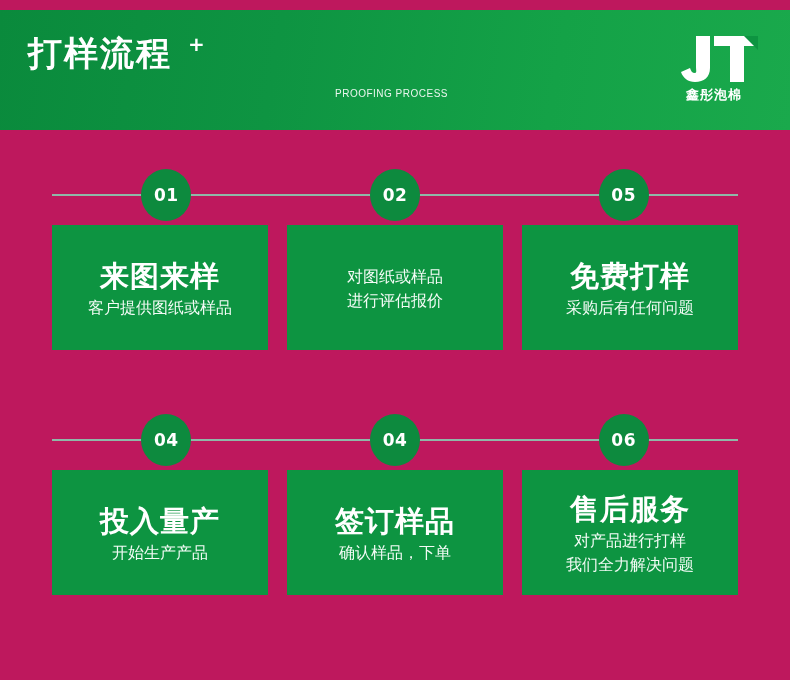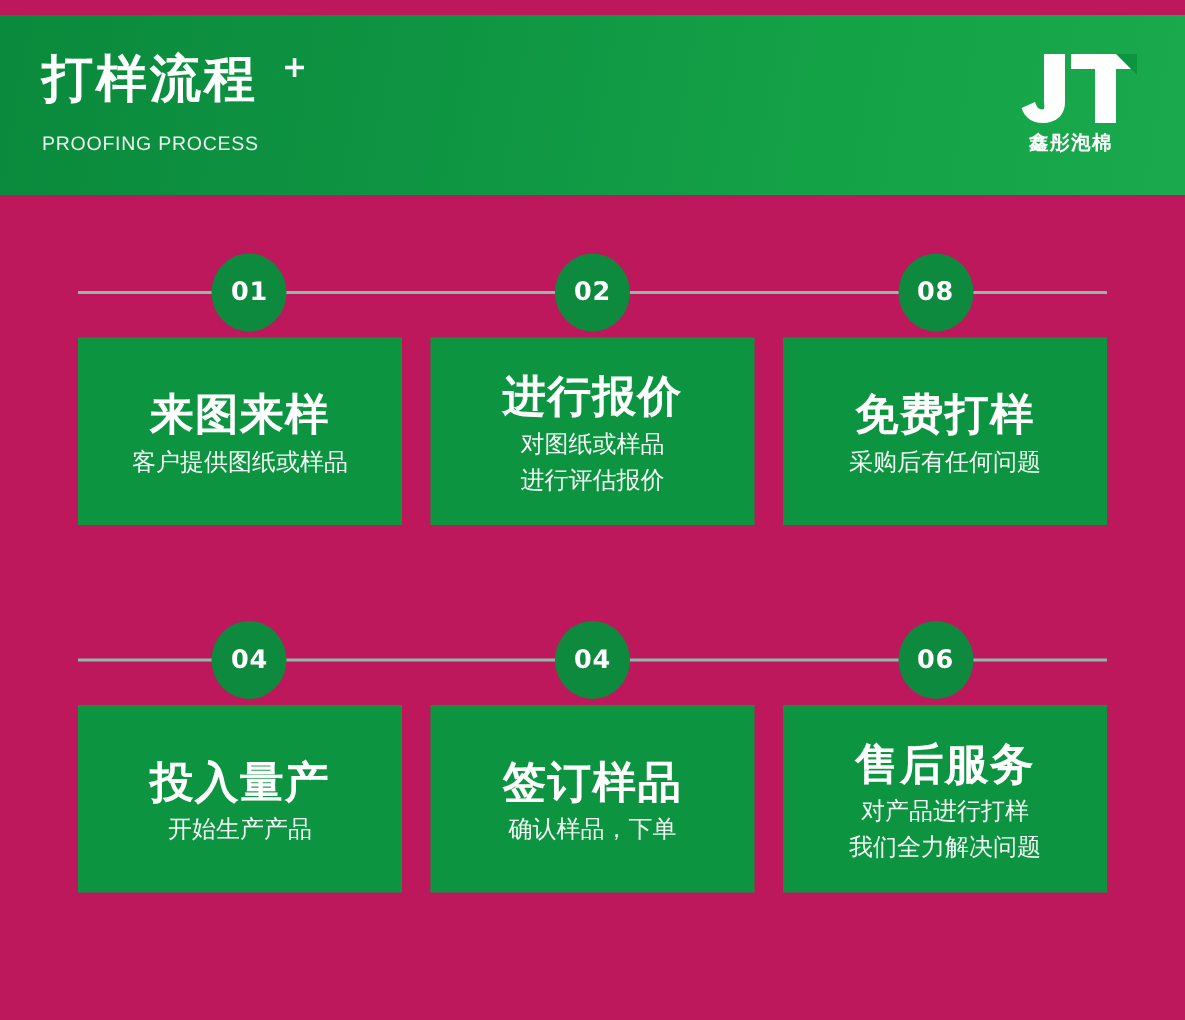--- a/index.html
+++ b/index.html
@@ -52,25 +52,26 @@
   .title-plus {
     font-size: 20px;
     color: #ffffff;
     font-weight: bold;
     margin-left: 16px;
     margin-top: 2px;
     line-height: 20px;
   }
   .sub-title {
     margin-top: 8px;
-    font-size: 13px;
+    font-size: 10px;
     color: #eaf6ee;
     letter-spacing: 0.5px;
     font-family: "Liberation Sans", sans-serif;
     white-space: nowrap;
+    text-align: right;
   }
 
   
   .logo {
     position: absolute;
     right: 28px;
     top: 22px;
     width: 96px;
     height: 80px;
     text-align: center;
@@ -198,32 +199,31 @@
     <div class="markers">
       <div class="connector"></div>
       <div class="marker-strip">
         <div class="marker-cell">
           <div class="circle">01</div>
         </div>
         <div class="marker-cell">
           <div class="circle">02</div>
         </div>
         <div class="marker-cell">
-          <div class="circle">08</div>
+          <div class="circle">05</div>
         </div>
       </div>
     </div>
 
     <div class="cards">
       <div class="card">
         <div class="card-title">来图来样</div>
         <div class="card-sub">客户提供图纸或样品</div>
       </div>
       <div class="card">
-        <div class="card-title">进行报价</div>
         <div class="card-sub">对图纸或样品</div>
         <div class="card-sub">进行评估报价</div>
       </div>
       <div class="card">
         <div class="card-title">免费打样</div>
         <div class="card-sub">采购后有任何问题</div>
       </div>
     </div>
   </div>
 

